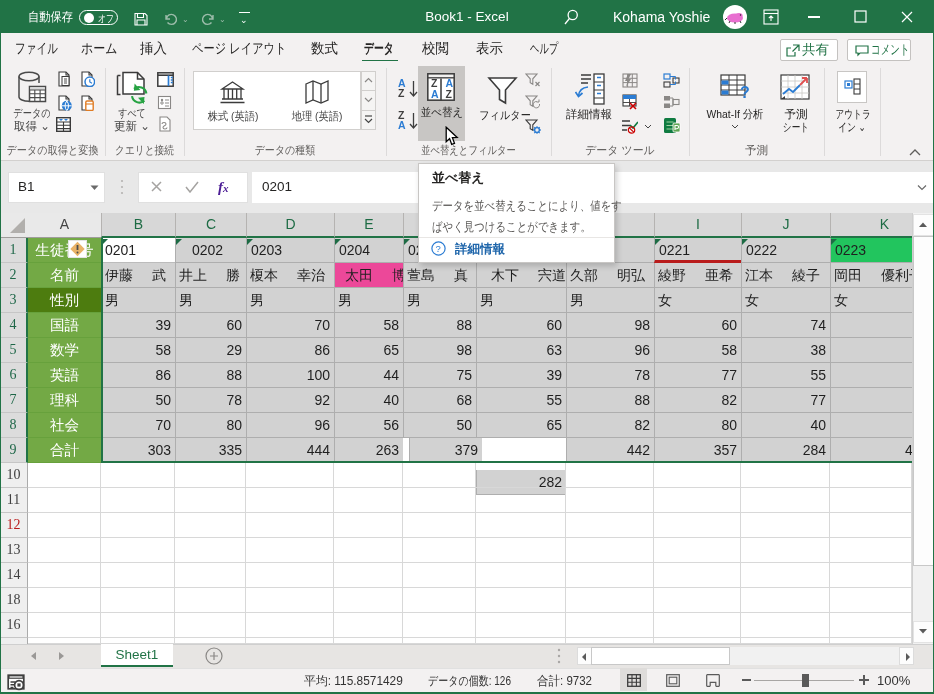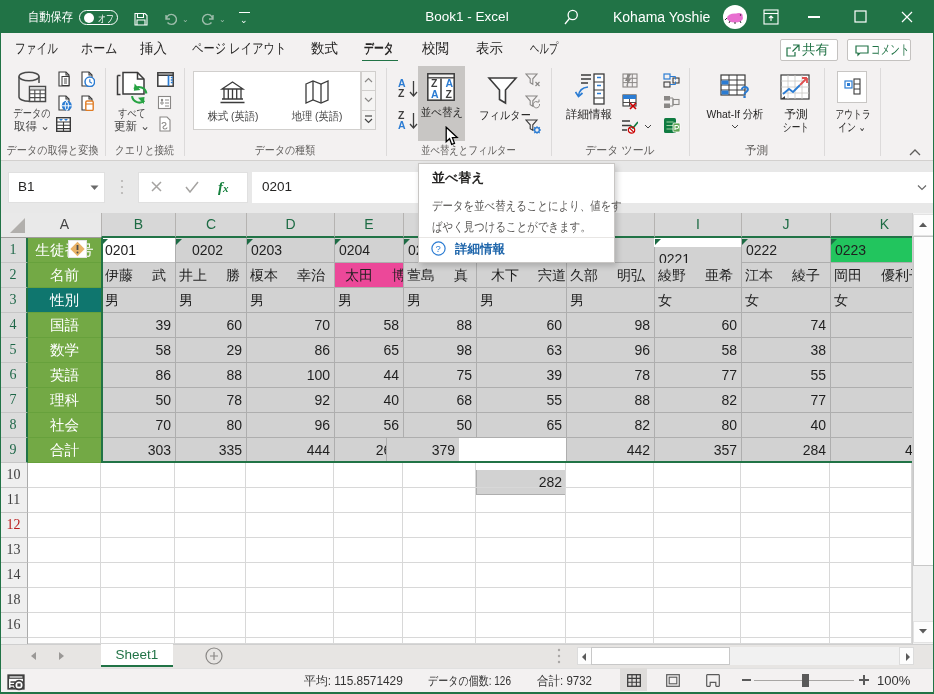--- a/index.html
+++ b/index.html
@@ -320,21 +320,21 @@
       <circle cx="2" cy="9" r="1.1" fill="#b5b3b1"></circle>
       <circle cx="2" cy="15" r="1.1" fill="#b5b3b1"></circle>
     </svg>
 <div class="ab" style="left:138px;top:172px;width:110px;height:31px;background:#fff;border:1px solid #e0e0e0;"></div>
 <svg class="ab" style="left:150px;top:180px" width="13" height="13" viewBox="0 0 13 13">
       <path d="M2 2l9 9M11 2l-9 9" stroke="#a5a3a1" stroke-width="1.5"></path>
     </svg>
 <svg class="ab" style="left:185px;top:181px" width="14" height="12" viewBox="0 0 14 12">
       <path d="M1 6l4 5L13 1" fill="none" stroke="#a5a3a1" stroke-width="1.5"></path>
     </svg>
-<div class="ab" style="left:218px;top:176px;width:22px;height:22px;color:#15803d;font-size:15px;font-style:italic;font-family:'Liberation Serif',serif;font-weight:bold;line-height:22px;">f<span style="font-size:11px;">x</span></div>
+<div class="ab" style="left:218px;top:176px;width:22px;height:22px;color:#4c1d95;font-size:15px;font-style:italic;font-family:'Liberation Serif',serif;font-weight:bold;line-height:22px;">f<span style="font-size:11px;">x</span></div>
 <div class="ab" style="left:252px;top:172px;width:682px;height:31px;background:#fff;"></div>
 <div class="ab" style="left:262px;top:179px;width:100px;height:16px;color:#252423;font-size:13.5px;line-height:16px;">0201</div>
 <svg class="ab" style="left:917px;top:184px" width="10" height="7" viewBox="0 0 10 7">
       <path d="M1 1.5l4 4 4-4" fill="none" stroke="#6a6a6a" stroke-width="1.2"></path>
     </svg>
 <div class="ab" style="left:0px;top:213px;width:934px;height:431px;background:#fff;"></div>
 <div class="ab" style="left:0px;top:213px;width:912px;height:25px;background:#e9e9e9;border-bottom:1px solid #9f9d9b;"></div>
 <svg class="ab" style="left:9px;top:217px" width="17" height="17" viewBox="0 0 17 17">
       <path d="M16 1v15H1z" fill="#b1afac"></path>
     </svg>
@@ -361,35 +361,35 @@
 <div class="ab" style="left:0px;top:463px;width:28px;height:25px;background:#efefef;border-right:1px solid #ababab;border-bottom:1px solid #c6c6c6;color:#404040;font-size:14px;line-height:24px;text-align:center;font-family:'Liberation Serif',serif;">10</div>
 <div class="ab" style="left:0px;top:488px;width:28px;height:25px;background:#efefef;border-right:1px solid #ababab;border-bottom:1px solid #c6c6c6;color:#404040;font-size:14px;line-height:24px;text-align:center;font-family:'Liberation Serif',serif;">11</div>
 <div class="ab" style="left:0px;top:513px;width:28px;height:25px;background:#efefef;border-right:1px solid #ababab;border-bottom:1px solid #c6c6c6;color:#b91c1c;font-size:14px;line-height:24px;text-align:center;font-family:'Liberation Serif',serif;">12</div>
 <div class="ab" style="left:0px;top:538px;width:28px;height:25px;background:#efefef;border-right:1px solid #ababab;border-bottom:1px solid #c6c6c6;color:#404040;font-size:14px;line-height:24px;text-align:center;font-family:'Liberation Serif',serif;">13</div>
 <div class="ab" style="left:0px;top:563px;width:28px;height:25px;background:#efefef;border-right:1px solid #ababab;border-bottom:1px solid #c6c6c6;color:#404040;font-size:14px;line-height:24px;text-align:center;font-family:'Liberation Serif',serif;">14</div>
 <div class="ab" style="left:0px;top:588px;width:28px;height:25px;background:#efefef;border-right:1px solid #ababab;border-bottom:1px solid #c6c6c6;color:#404040;font-size:14px;line-height:24px;text-align:center;font-family:'Liberation Serif',serif;">18</div>
 <div class="ab" style="left:0px;top:613px;width:28px;height:25px;background:#efefef;border-right:1px solid #ababab;border-bottom:1px solid #c6c6c6;color:#404040;font-size:14px;line-height:24px;text-align:center;font-family:'Liberation Serif',serif;">16</div>
 <div class="ab" style="left:0px;top:638px;width:28px;height:6px;background:#efefef;border-right:1px solid #ababab;"></div>
 <div class="ab" style="left:28px;top:238px;width:73px;height:25px;background:#73a945;color:#fff;font-size:14.6px;line-height:25px;text-align:center;border-bottom:1px solid #67a13c;">生徒番号</div>
 <div class="ab" style="left:28px;top:263px;width:73px;height:25px;background:#73a945;color:#fff;font-size:14.6px;line-height:25px;text-align:center;border-bottom:1px solid #67a13c;">名前</div>
-<div class="ab" style="left:28px;top:288px;width:73px;height:25px;background:#0f766e;color:#fff;font-size:14.6px;line-height:25px;text-align:center;border-bottom:1px solid #67a13c;">性別</div>
+<div class="ab" style="left:28px;top:288px;width:73px;height:25px;background:#4d7c0f;color:#fff;font-size:14.6px;line-height:25px;text-align:center;border-bottom:1px solid #67a13c;">性別</div>
 <div class="ab" style="left:28px;top:313px;width:73px;height:25px;background:#73a945;color:#fff;font-size:14.6px;line-height:25px;text-align:center;border-bottom:1px solid #67a13c;">国語</div>
 <div class="ab" style="left:28px;top:338px;width:73px;height:25px;background:#73a945;color:#fff;font-size:14.6px;line-height:25px;text-align:center;border-bottom:1px solid #67a13c;">数学</div>
 <div class="ab" style="left:28px;top:363px;width:73px;height:25px;background:#73a945;color:#fff;font-size:14.6px;line-height:25px;text-align:center;border-bottom:1px solid #67a13c;">英語</div>
 <div class="ab" style="left:28px;top:388px;width:73px;height:25px;background:#73a945;color:#fff;font-size:14.6px;line-height:25px;text-align:center;border-bottom:1px solid #67a13c;">理科</div>
 <div class="ab" style="left:28px;top:413px;width:73px;height:25px;background:#73a945;color:#fff;font-size:14.6px;line-height:25px;text-align:center;border-bottom:1px solid #67a13c;">社会</div>
 <div class="ab" style="left:28px;top:438px;width:73px;height:25px;background:#73a945;color:#fff;font-size:14.6px;line-height:25px;text-align:center;border-bottom:1px solid #67a13c;">合計</div>
 <div class="ab" style="left:101px;top:238px;width:74px;height:25px;background:#fff;border-bottom:1px solid #bcbcbc;color:#1f1f1f;font-size:14px;line-height:25px;text-align:left;padding-left:4px;white-space:nowrap;overflow:hidden;">0201</div>
 <div class="ab" style="left:175px;top:238px;width:71px;height:25px;background:#d2d2d2;border-bottom:1px solid #aeaeae;border-left:1px solid #aeaeae;color:#1f1f1f;font-size:14px;line-height:25px;text-align:left;padding-left:16px;white-space:nowrap;overflow:hidden;">0202</div>
 <div class="ab" style="left:246px;top:238px;width:88px;height:25px;background:#d2d2d2;border-bottom:1px solid #aeaeae;border-left:1px solid #aeaeae;color:#1f1f1f;font-size:14px;line-height:25px;text-align:left;padding-left:4px;white-space:nowrap;overflow:hidden;">0203</div>
 <div class="ab" style="left:334px;top:238px;width:69px;height:25px;background:#d2d2d2;border-bottom:1px solid #aeaeae;border-left:1px solid #aeaeae;color:#1f1f1f;font-size:14px;line-height:25px;text-align:left;padding-left:4px;white-space:nowrap;overflow:hidden;">0204</div>
 <div class="ab" style="left:403px;top:238px;width:73px;height:25px;background:#d2d2d2;border-bottom:1px solid #aeaeae;border-left:1px solid #aeaeae;color:#1f1f1f;font-size:14px;line-height:25px;text-align:left;padding-left:4px;white-space:nowrap;overflow:hidden;">0205</div>
 <div class="ab" style="left:476px;top:238px;width:90px;height:25px;background:#d2d2d2;border-bottom:1px solid #aeaeae;border-left:1px solid #aeaeae;color:#1f1f1f;font-size:14px;line-height:25px;text-align:left;padding-left:4px;white-space:nowrap;overflow:hidden;">0206</div>
 <div class="ab" style="left:566px;top:238px;width:88px;height:25px;background:#d2d2d2;border-bottom:1px solid #aeaeae;border-left:1px solid #aeaeae;color:#1f1f1f;font-size:14px;line-height:25px;text-align:left;padding-left:4px;white-space:nowrap;overflow:hidden;">0220</div>
-<div class="ab" style="left:654px;top:238px;width:87px;height:25px;background:#d2d2d2;border-bottom:3px solid #b91c1c;border-left:1px solid #aeaeae;color:#1f1f1f;font-size:14px;line-height:25px;text-align:left;padding-left:4px;white-space:nowrap;overflow:hidden;margin-top:9px;">0221</div>
+<div class="ab" style="left:654px;top:238px;width:87px;height:25px;background:#d2d2d2;border-bottom:3px solid #b91c1c;border-left:1px solid #aeaeae;color:#1f1f1f;font-size:14px;line-height:25px;text-align:left;padding-left:4px;white-space:nowrap;overflow:hidden;">0221</div>
 <div class="ab" style="left:741px;top:238px;width:89px;height:25px;background:#d2d2d2;border-bottom:1px solid #aeaeae;border-left:1px solid #aeaeae;color:#1f1f1f;font-size:14px;line-height:25px;text-align:left;padding-left:4px;white-space:nowrap;overflow:hidden;">0222</div>
 <div class="ab" style="left:830px;top:238px;width:82px;height:25px;background:#22c55e;border-bottom:1px solid #aeaeae;border-left:1px solid #aeaeae;color:#1f1f1f;font-size:14px;line-height:25px;text-align:left;padding-left:4px;white-space:nowrap;overflow:hidden;">0223</div>
 <div class="ab" style="left:101px;top:263px;width:74px;height:25px;background:#d2d2d2;border-bottom:1px solid #aeaeae;border-left:1px solid #aeaeae;color:#1f1f1f;font-size:14px;line-height:25px;text-align:left;padding-left:3px;white-space:nowrap;overflow:hidden;">伊藤<span style="margin-left:19px">武</span></div>
 <div class="ab" style="left:175px;top:263px;width:71px;height:25px;background:#d2d2d2;border-bottom:1px solid #aeaeae;border-left:1px solid #aeaeae;color:#1f1f1f;font-size:14px;line-height:25px;text-align:left;padding-left:3px;white-space:nowrap;overflow:hidden;">井上<span style="margin-left:19px">勝</span></div>
 <div class="ab" style="left:246px;top:263px;width:88px;height:25px;background:#d2d2d2;border-bottom:1px solid #aeaeae;border-left:1px solid #aeaeae;color:#1f1f1f;font-size:14px;line-height:25px;text-align:left;padding-left:3px;white-space:nowrap;overflow:hidden;">榎本<span style="margin-left:19px">幸治</span></div>
 <div class="ab" style="left:334px;top:263px;width:69px;height:25px;background:#ec4899;border-bottom:1px solid #aeaeae;border-left:1px solid #aeaeae;color:#1f1f1f;font-size:14px;line-height:25px;text-align:right;padding-left:10px;white-space:nowrap;overflow:hidden;">太田<span style="margin-left:19px">博</span></div>
 <div class="ab" style="left:403px;top:263px;width:73px;height:25px;background:#d2d2d2;border-bottom:1px solid #aeaeae;border-left:1px solid #aeaeae;color:#1f1f1f;font-size:14px;line-height:25px;text-align:left;padding-left:3px;white-space:nowrap;overflow:hidden;">萱島<span style="margin-left:19px">真</span></div>
 <div class="ab" style="left:476px;top:263px;width:90px;height:25px;background:#d2d2d2;border-bottom:1px solid #aeaeae;border-left:1px solid #aeaeae;color:#1f1f1f;font-size:14px;line-height:25px;text-align:right;padding-left:3px;white-space:nowrap;overflow:hidden;">木下<span style="margin-left:19px">宍道</span></div>
 <div class="ab" style="left:566px;top:263px;width:88px;height:25px;background:#d2d2d2;border-bottom:1px solid #aeaeae;border-left:1px solid #aeaeae;color:#1f1f1f;font-size:14px;line-height:25px;text-align:left;padding-left:3px;white-space:nowrap;overflow:hidden;">久部<span style="margin-left:19px">明弘</span></div>
 <div class="ab" style="left:654px;top:263px;width:87px;height:25px;background:#d2d2d2;border-bottom:1px solid #aeaeae;border-left:1px solid #aeaeae;color:#1f1f1f;font-size:14px;line-height:25px;text-align:left;padding-left:3px;white-space:nowrap;overflow:hidden;">綾野<span style="margin-left:19px">亜希</span></div>
@@ -452,21 +452,21 @@
 <div class="ab" style="left:403px;top:413px;width:73px;height:25px;background:#d2d2d2;border-bottom:1px solid #aeaeae;border-left:1px solid #aeaeae;color:#1f1f1f;font-size:14px;line-height:25px;text-align:right;padding-right:4px;white-space:nowrap;overflow:hidden;">50</div>
 <div class="ab" style="left:476px;top:413px;width:90px;height:25px;background:#d2d2d2;border-bottom:1px solid #aeaeae;border-left:1px solid #aeaeae;color:#1f1f1f;font-size:14px;line-height:25px;text-align:right;padding-right:4px;white-space:nowrap;overflow:hidden;">65</div>
 <div class="ab" style="left:566px;top:413px;width:88px;height:25px;background:#d2d2d2;border-bottom:1px solid #aeaeae;border-left:1px solid #aeaeae;color:#1f1f1f;font-size:14px;line-height:25px;text-align:right;padding-right:4px;white-space:nowrap;overflow:hidden;">82</div>
 <div class="ab" style="left:654px;top:413px;width:87px;height:25px;background:#d2d2d2;border-bottom:1px solid #aeaeae;border-left:1px solid #aeaeae;color:#1f1f1f;font-size:14px;line-height:25px;text-align:right;padding-right:4px;white-space:nowrap;overflow:hidden;">80</div>
 <div class="ab" style="left:741px;top:413px;width:89px;height:25px;background:#d2d2d2;border-bottom:1px solid #aeaeae;border-left:1px solid #aeaeae;color:#1f1f1f;font-size:14px;line-height:25px;text-align:right;padding-right:4px;white-space:nowrap;overflow:hidden;">40</div>
 <div class="ab" style="left:830px;top:413px;width:82px;height:25px;background:#d2d2d2;border-bottom:1px solid #aeaeae;border-left:1px solid #aeaeae;color:#1f1f1f;font-size:14px;line-height:25px;text-align:right;padding-right:4px;white-space:nowrap;overflow:hidden;"></div>
 <div class="ab" style="left:101px;top:438px;width:74px;height:25px;background:#d2d2d2;border-bottom:1px solid #aeaeae;border-left:1px solid #aeaeae;color:#1f1f1f;font-size:14px;line-height:25px;text-align:right;padding-right:4px;white-space:nowrap;overflow:hidden;">303</div>
 <div class="ab" style="left:175px;top:438px;width:71px;height:25px;background:#d2d2d2;border-bottom:1px solid #aeaeae;border-left:1px solid #aeaeae;color:#1f1f1f;font-size:14px;line-height:25px;text-align:right;padding-right:4px;white-space:nowrap;overflow:hidden;">335</div>
 <div class="ab" style="left:246px;top:438px;width:88px;height:25px;background:#d2d2d2;border-bottom:1px solid #aeaeae;border-left:1px solid #aeaeae;color:#1f1f1f;font-size:14px;line-height:25px;text-align:right;padding-right:4px;white-space:nowrap;overflow:hidden;">444</div>
 <div class="ab" style="left:334px;top:438px;width:69px;height:25px;background:#d2d2d2;border-bottom:1px solid #aeaeae;border-left:1px solid #aeaeae;color:#1f1f1f;font-size:14px;line-height:25px;text-align:right;padding-right:4px;white-space:nowrap;overflow:hidden;">263</div>
-<div class="ab" style="left:386px;top:438px;width:73px;height:25px;background:#d2d2d2;border-bottom:1px solid #aeaeae;border-left:1px solid #aeaeae;color:#1f1f1f;font-size:14px;line-height:25px;text-align:right;padding-right:4px;white-space:nowrap;overflow:hidden;">379</div>
+<div class="ab" style="left:409px;top:438px;width:73px;height:25px;background:#d2d2d2;border-bottom:1px solid #aeaeae;border-left:1px solid #aeaeae;color:#1f1f1f;font-size:14px;line-height:25px;text-align:right;padding-right:4px;white-space:nowrap;overflow:hidden;">379</div>
 <div class="ab" style="left:476px;top:449px;width:90px;height:25px;background:#d2d2d2;border-bottom:1px solid #aeaeae;border-left:1px solid #aeaeae;color:#1f1f1f;font-size:14px;line-height:25px;text-align:right;padding-right:4px;white-space:nowrap;overflow:hidden;margin-top:21px;">282</div>
 <div class="ab" style="left:566px;top:438px;width:88px;height:25px;background:#d2d2d2;border-bottom:1px solid #aeaeae;border-left:1px solid #aeaeae;color:#1f1f1f;font-size:14px;line-height:25px;text-align:right;padding-right:4px;white-space:nowrap;overflow:hidden;">442</div>
 <div class="ab" style="left:654px;top:438px;width:87px;height:25px;background:#d2d2d2;border-bottom:1px solid #aeaeae;border-left:1px solid #aeaeae;color:#1f1f1f;font-size:14px;line-height:25px;text-align:right;padding-right:4px;white-space:nowrap;overflow:hidden;">357</div>
 <div class="ab" style="left:741px;top:438px;width:89px;height:25px;background:#d2d2d2;border-bottom:1px solid #aeaeae;border-left:1px solid #aeaeae;color:#1f1f1f;font-size:14px;line-height:25px;text-align:right;padding-right:4px;white-space:nowrap;overflow:hidden;">284</div>
 <div class="ab" style="left:830px;top:438px;width:82px;height:25px;background:#d2d2d2;border-bottom:1px solid #aeaeae;border-left:1px solid #aeaeae;color:#1f1f1f;font-size:14px;line-height:25px;text-align:right;padding-right:4px;white-space:nowrap;overflow:hidden;"></div>
 <div class="ab" style="left:905px;top:438px;width:7px;height:25px;background:#d2d2d2;color:#1f1f1f;font-size:14px;line-height:25px;overflow:hidden;">4</div>
 <svg class="ab" style="left:102px;top:239px" width="6" height="6" viewBox="0 0 6 6">
       <path d="M0 0h6L0 6z" fill="#1d6b44"></path>
     </svg>
 <svg class="ab" style="left:176px;top:239px" width="6" height="6" viewBox="0 0 6 6">

